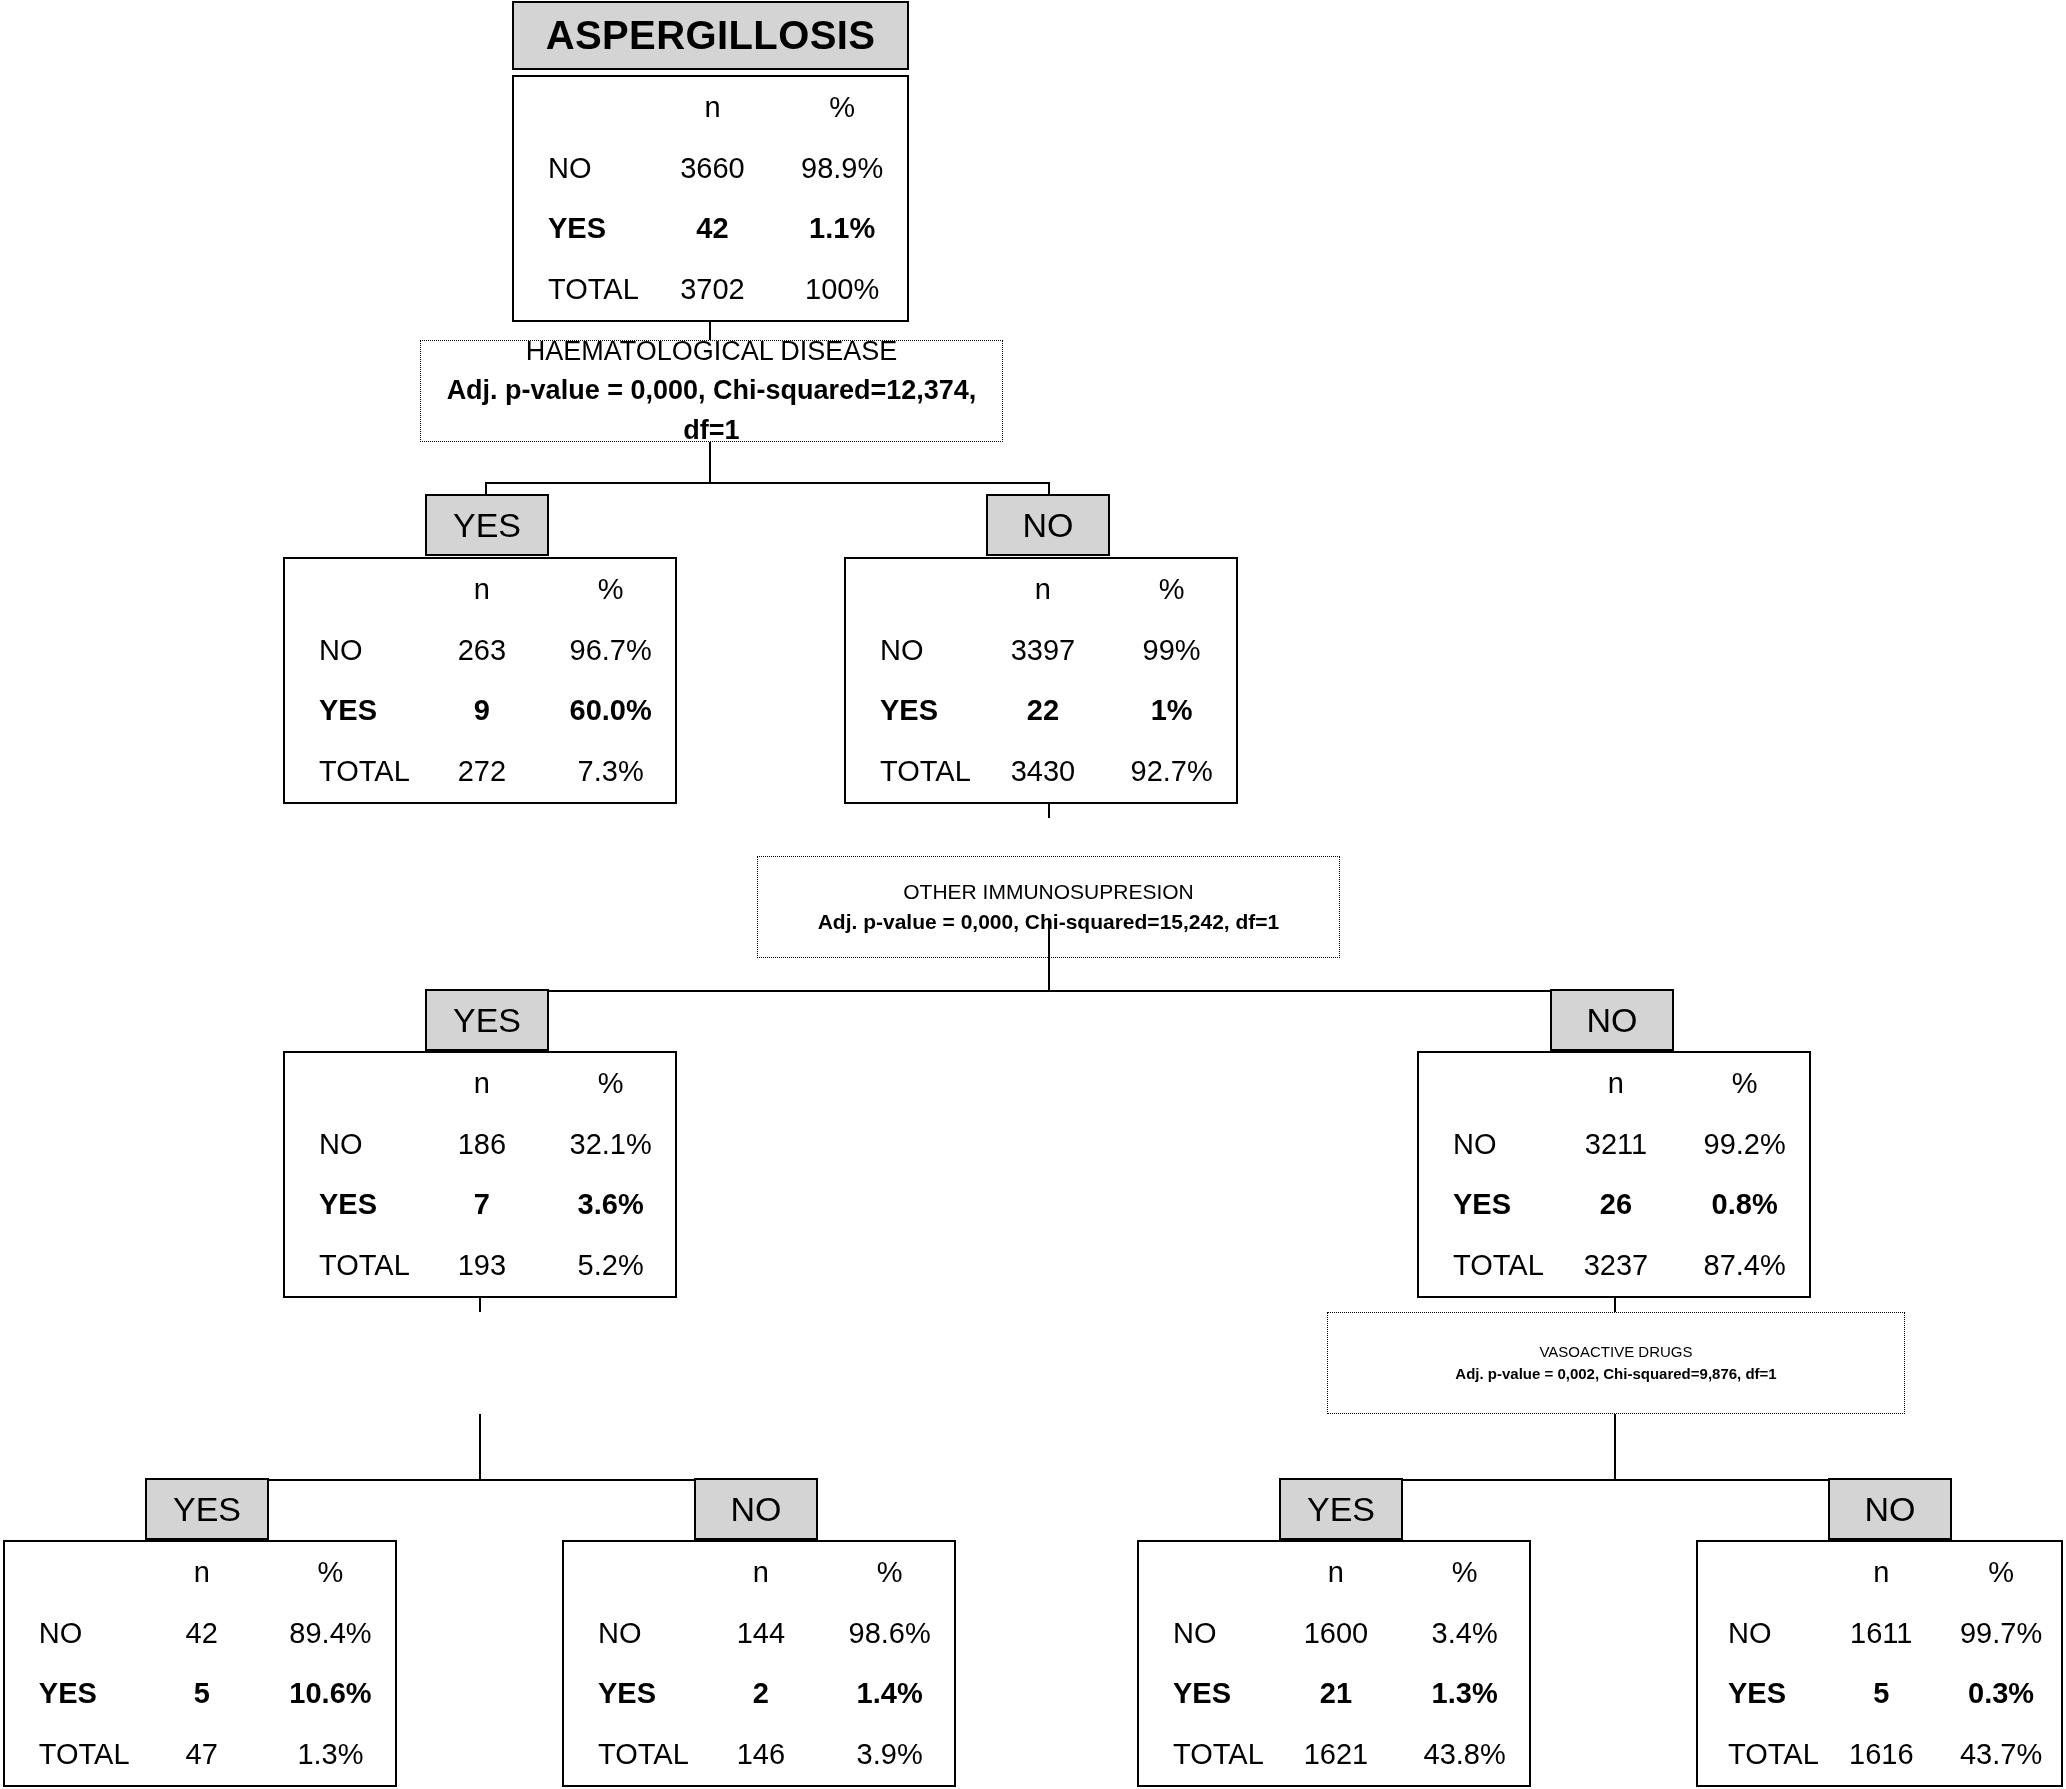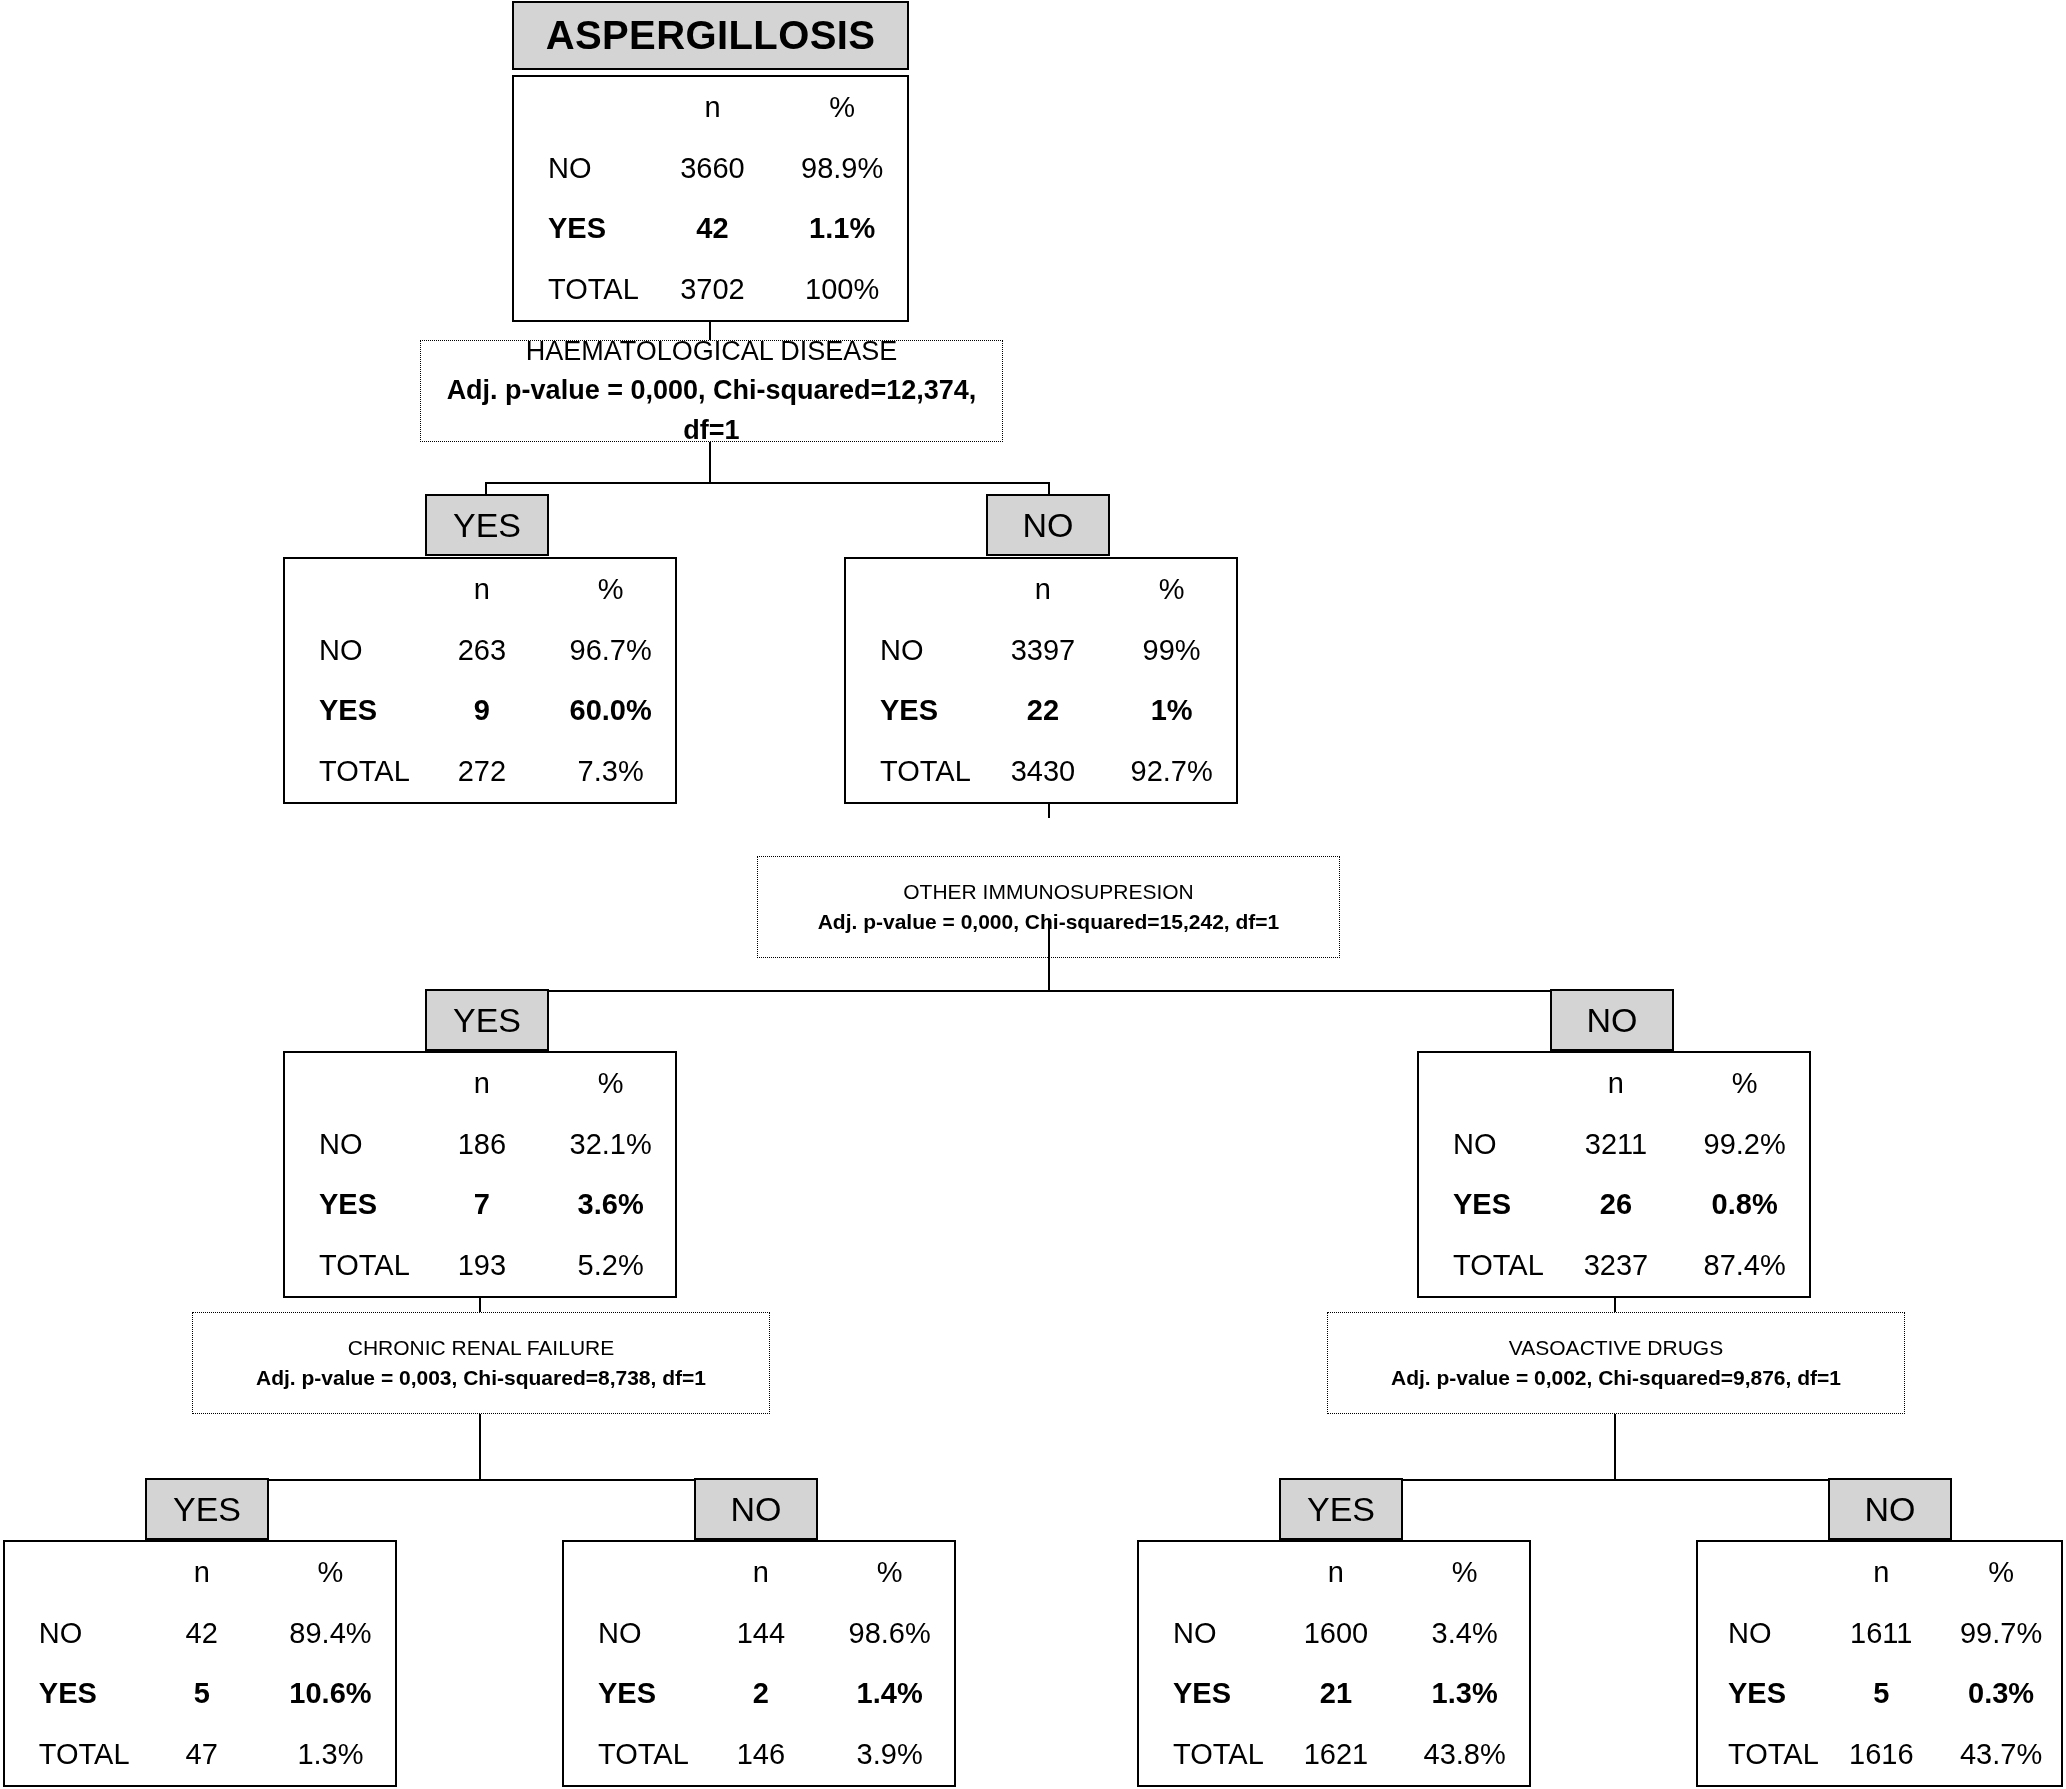--- a/index.html
+++ b/index.html
@@ -267,24 +267,20 @@
         <td class="col-label" style="padding-left:34px">TOTAL</td>
         <td class="col-n">3237</td>
         <td class="col-p">87.4%</td>
       </tr>
     </tbody>
       </table>
   </div>
 
   <div class="ln vln" style="left:479px; top:1298px; height:14px;"></div>
 
-  <div class="split-box" style="left:192px; top:1312px; width:578px; height:102px; font-size:21px;">
-    <div class="split-name">CHRONIC RENAL FAILURE</div>
-    <div class="split-stats">Adj. p-value = 0,003, Chi-squared=8,738, df=1</div>
-  </div>
 
   <div class="ln vln" style="left:479px; top:1414px; height:65px;"></div>
   <div class="ln hln" style="left:206px; top:1479px; width:551px;"></div>
   <div class="ln vln" style="left:206px; top:1479px; height:12.7px;"></div>
   <div class="ln vln" style="left:755px; top:1479px; height:12.7px;"></div>
 
   <div class="chip" style="left:145px; top:1478px; width:124px; height:62px; font-size:34px;">
     <span>YES</span>
   </div>
   <div class="chip" style="left:694px; top:1478px; width:124px; height:62px; font-size:34px;">
@@ -340,21 +336,21 @@
         <td class="col-label" style="padding-left:34px">TOTAL</td>
         <td class="col-n">146</td>
         <td class="col-p">3.9%</td>
       </tr>
     </tbody>
       </table>
   </div>
 
   <div class="ln vln" style="left:1614px; top:1298px; height:14px;"></div>
 
-  <div class="split-box" style="left:1327px; top:1312px; width:578px; height:102px; font-size:21px;">
+  <div class="split-box" style="left:1327px; top:1312px; width:578px; height:102px; font-size:15px;">
     <div class="split-name">VASOACTIVE DRUGS</div>
     <div class="split-stats">Adj. p-value = 0,002, Chi-squared=9,876, df=1</div>
   </div>
 
   <div class="ln vln" style="left:1614px; top:1414px; height:65px;"></div>
   <div class="ln hln" style="left:1341px; top:1479px; width:551px;"></div>
   <div class="ln vln" style="left:1341px; top:1479px; height:12.7px;"></div>
   <div class="ln vln" style="left:1890px; top:1479px; height:12.7px;"></div>
 
   <div class="chip" style="left:1279px; top:1478px; width:124px; height:62px; font-size:34px;">

